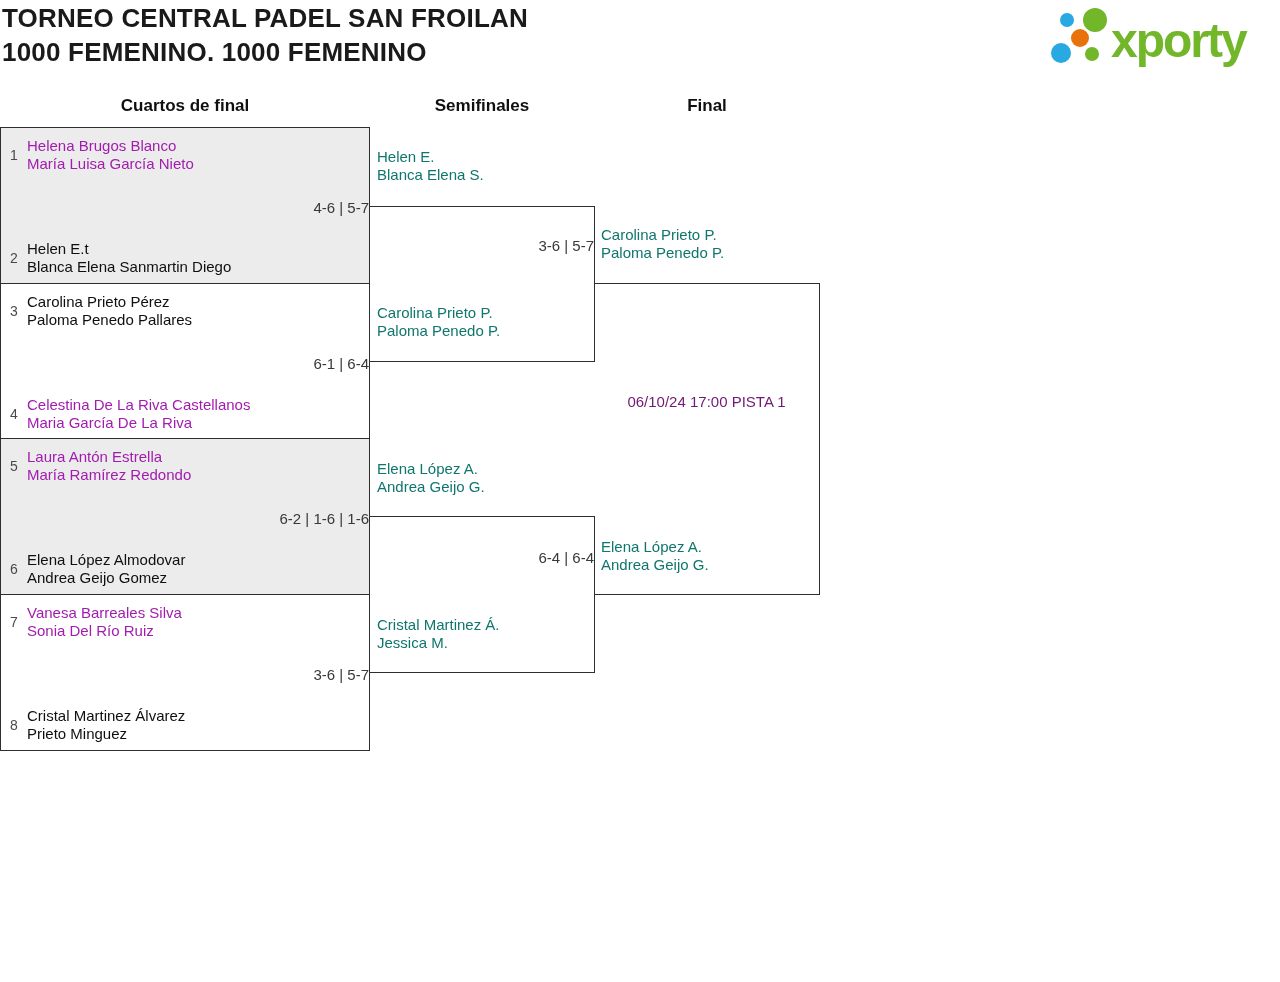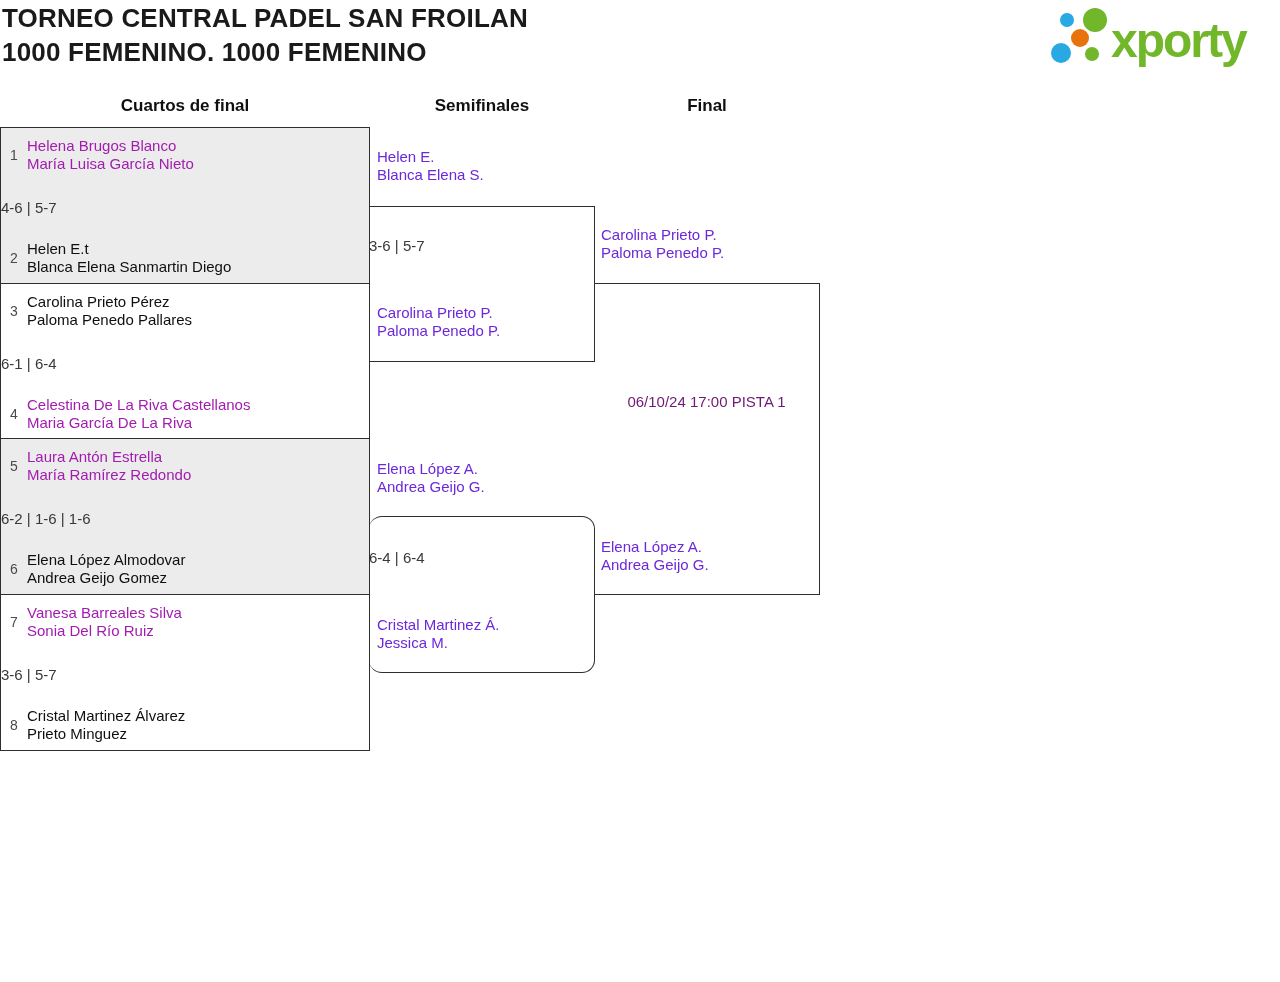--- a/index.html
+++ b/index.html
@@ -36,36 +36,36 @@
   .qf4 { top:594px; height:157px; }
 
   .seed { position:absolute; left:0; width:26px; text-align:center; font-size:14px;
           color:#4a4a4a; line-height:36px; height:36px; }
   .seed-t { top:9px; }
   .seed-b { top:112px; }
   .team { position:absolute; left:26px; right:6px; font-size:15px; line-height:18px; color:#a21caf; }
   .team-t { top:9px; }
   .team-b { top:112px; }
   .win { font-weight:400; color:#0f0f0f; }
-  .score { position:absolute; left:0; width:100%; text-align:left; font-size:15px;
+  .score { position:absolute; left:0; width:100%; text-align:right; font-size:15px;
            line-height:18px; color:#383838; }
   .match .score { top:71px; }
 
   
   .conn { position:absolute; border:1px solid #2e2e2e; border-left:none; background:transparent; }
   .sf1 { left:369px; top:206px; width:226px; height:156px; }
-  .sf2 { left:369px; top:516px; width:226px; height:157px;border-radius:13px; }
+  .sf2 { left:369px; top:516px; width:226px; height:157px; }
   .fin { left:594px; top:283px; width:226px; height:312px; }
   .sf1 .score { top:30px; }
   .sf2 .score { top:32px; }
   .schedule { position:absolute; left:0; width:100%; top:109px; text-align:center;
               font-size:15px; line-height:18px; color:#701a75; }
 
   
-  .flabel { position:absolute; font-size:15px; line-height:18px; color:#6d28d9; }
+  .flabel { position:absolute; font-size:15px; line-height:18px; color:#0f766e; }
   .fl-sf1-top { left:377px; top:148px; }
   .fl-sf1-bot { left:377px; top:304px; }
   .fl-sf2-top { left:377px; top:460px; }
   .fl-sf2-bot { left:377px; top:616px; }
   .fl-fin-top { left:601px; top:226px; }
   .fl-fin-bot { left:601px; top:538px; }
 </style>
 </head>
 <body>
 

